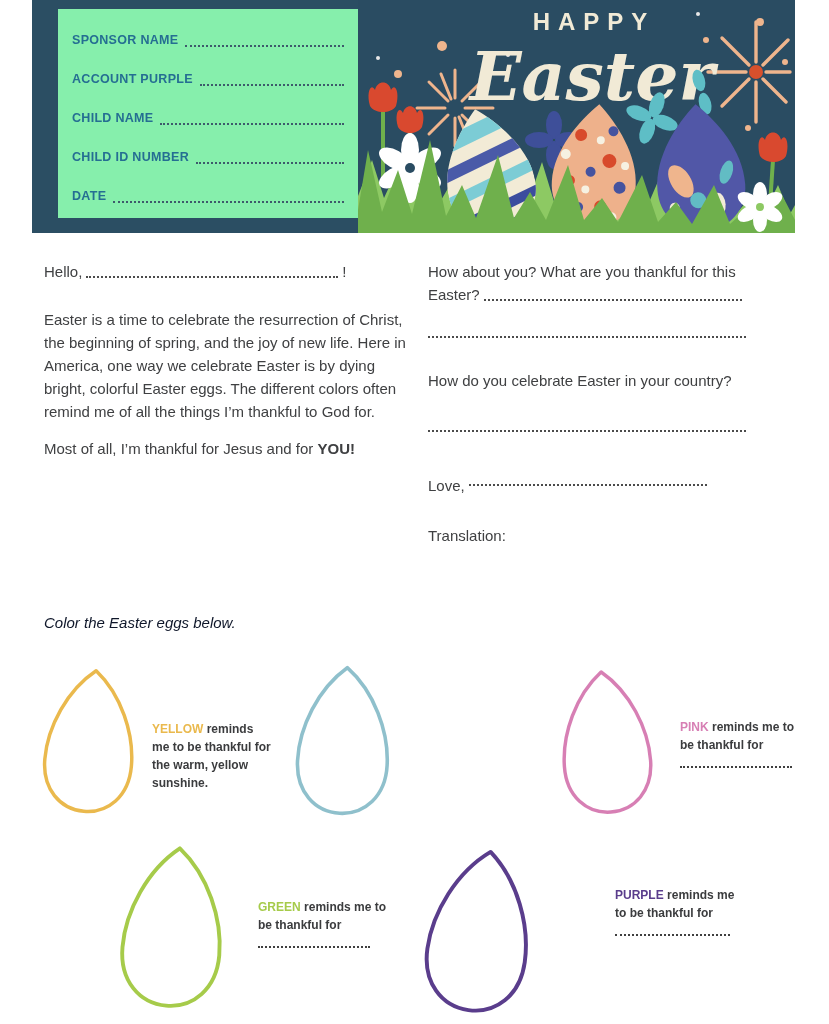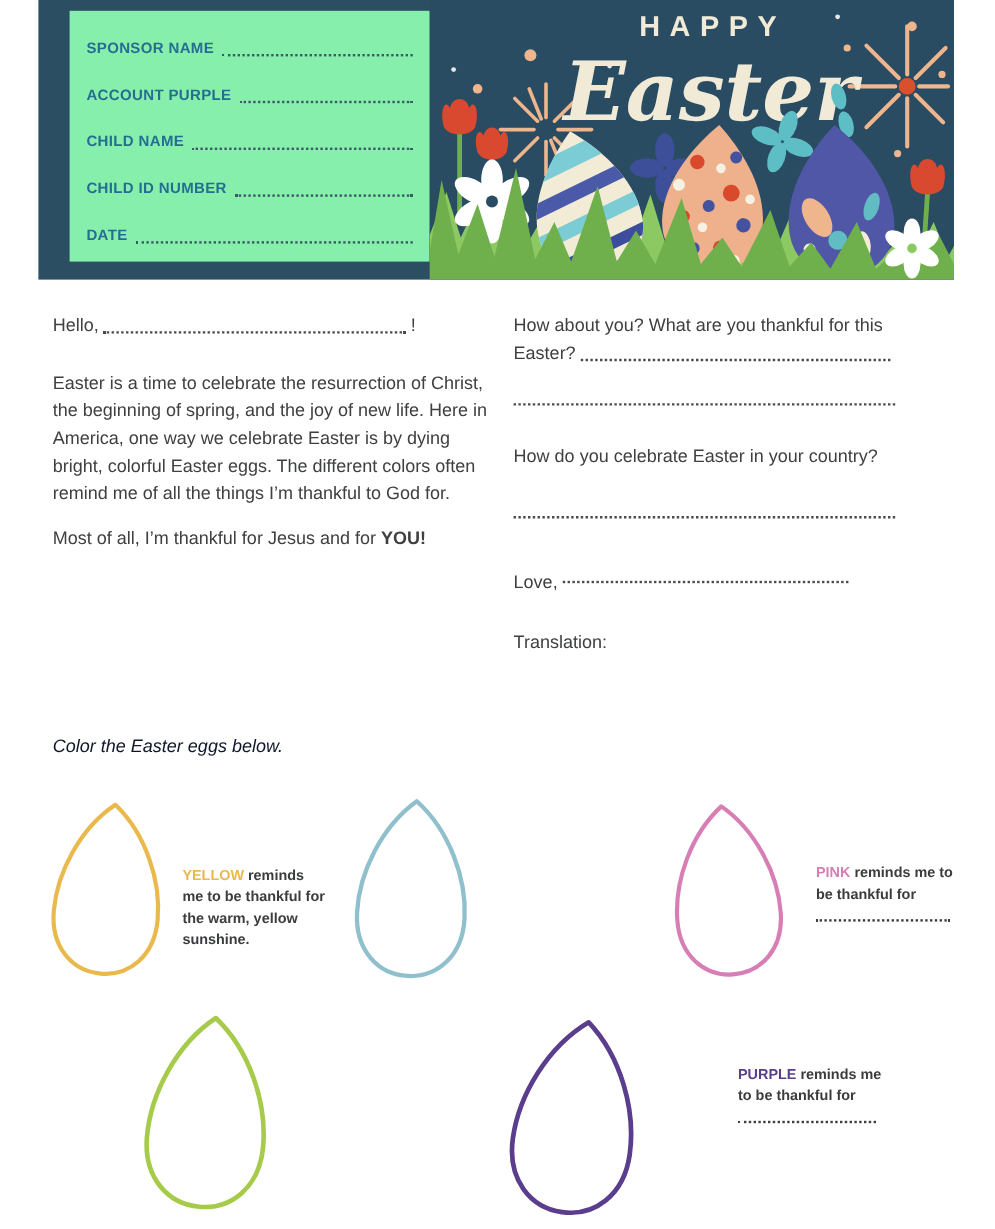--- a/index.html
+++ b/index.html
@@ -282,20 +282,25 @@
     <span class="color-word">PINK</span>
     <span>reminds me to be thankful for</span>
     <div class="mini-dots" style="width:112px"></div>
   </div>
 
   <div class="egg" style="left: 108px; top: 842px; width: 130px; height: 170px; transform: rotate(5deg); --egg-color: #a6cb4a;">
     <svg viewBox="0 0 100 140" width="130" height="170">
         <path d="M50 5 C25 25 10 60 10 90 C10 118 28 135 50 135 C72 135 90 118 90 90 C90 60 75 25 50 5 Z"></path>
       </svg>
   </div>
+  <div class="egg-text" style="left: 258px; top: 898px; width: 140px; --egg-color: #a6cb4a;">
+    <span class="color-word">GREEN</span>
+    <span>reminds me to be thankful for</span>
+    <div class="mini-dots" style="width:112px"></div>
+  </div>
 
   <div class="egg" style="left: 416px; top: 845px; width: 127px; height: 172px; transform: rotate(8deg); --egg-color: #5a3d8c;">
     <svg viewBox="0 0 100 140" width="127" height="172">
         <path d="M50 5 C25 25 10 60 10 90 C10 118 28 135 50 135 C72 135 90 118 90 90 C90 60 75 25 50 5 Z"></path>
       </svg>
   </div>
   <div class="egg-text" style="left: 578px; top: 886px; width: 132px; margin-left: 37px; --egg-color: #5a3d8c;">
     <span class="color-word">PURPLE</span>
     <span>reminds me to be thankful for</span>
     <div class="mini-dots" style="width:115px"></div>

